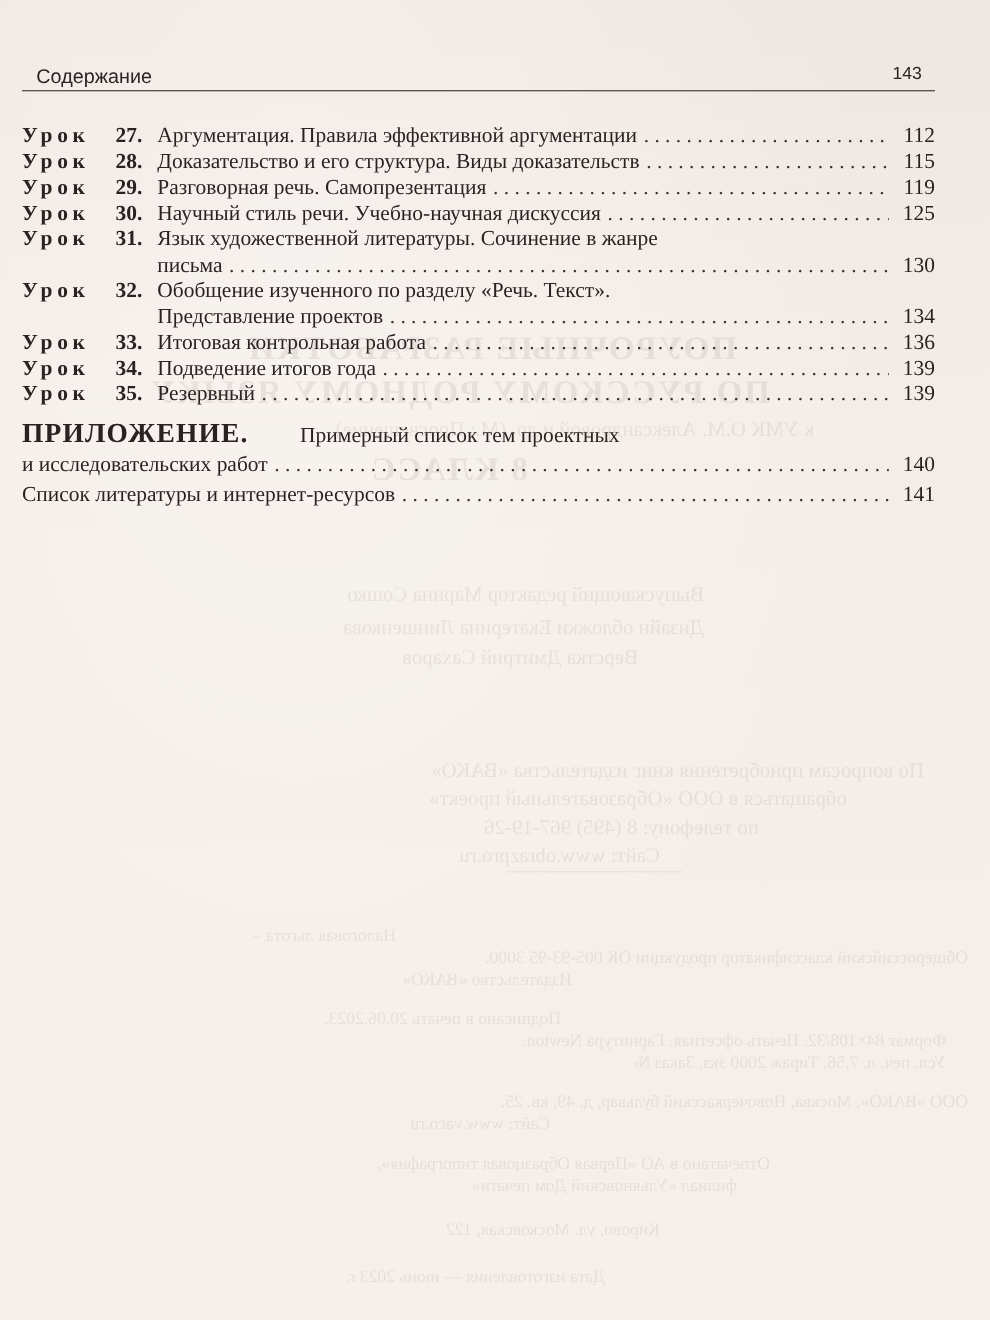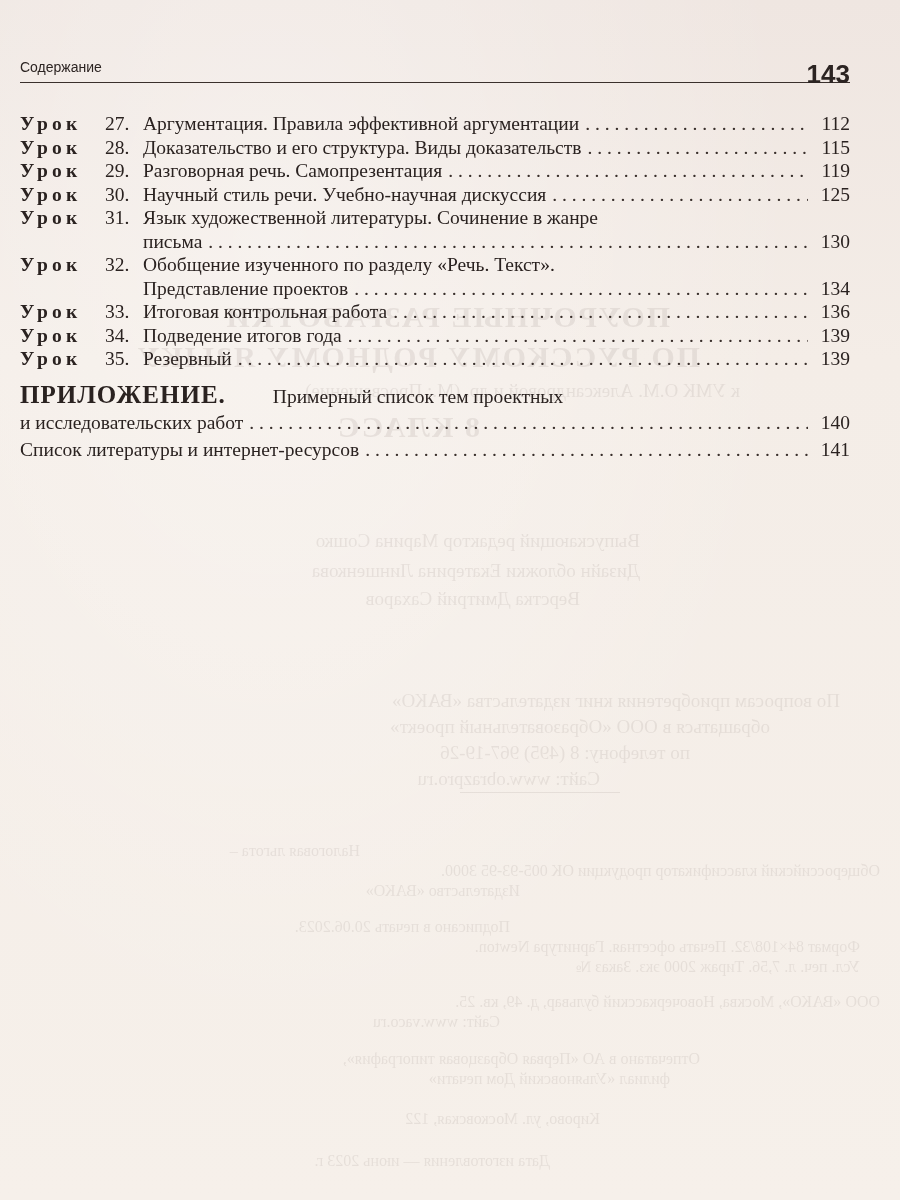--- a/index.html
+++ b/index.html
@@ -14,39 +14,39 @@
     position: absolute; left: 0; top: 0; width: 900px; height: 1200px;
     background:
       radial-gradient(ellipse at 30% 20%, rgba(255,255,255,0.35), rgba(255,255,255,0) 60%),
       linear-gradient(180deg, #efe6e1 0%, #f4ede7 30%, #f6f0ea 100%);
   }
   .running-head {
     position: absolute; left: 20px; top: 58px; width: 830px; height: 24px;
     border-bottom: 1.5px solid #3a302c;
   }
   .rh-title {
-    position: absolute; left: 0; top: 1px;
+    position: absolute; left: 13px; top: 1px;
     font-family: "Liberation Sans", "DejaVu Sans", sans-serif;
-    font-size: 14px; color: #2c2422;
+    font-size: 18px; color: #2c2422;
   }
   .rh-page {
-    position: absolute; right: 0; top: 1px;
+    position: absolute; right: 12px; top: 1px;
     font-family: "Liberation Sans", "DejaVu Sans", sans-serif;
-    font-size: 26px; color: #2c2422; font-weight: bold;
+    font-size: 16px; color: #2c2422;
   }
   .toc { position: absolute; left: 20px; top: 112px; width: 830px; }
   .toc-row {
     position: relative; display: flex; align-items: baseline;
     font-size: 19.5px; line-height: 23.5px; height: 23.5px;
   }
   .lesson-label {
     display: inline-block; width: 85px;
     font-weight: bold; letter-spacing: 4.2px; flex: 0 0 auto;
   }
-  .lesson-num { flex: 0 0 auto; width: 38px; }
+  .lesson-num { flex: 0 0 auto; width: 38px; font-weight: bold; }
   .lesson-title { flex: 0 0 auto; white-space: nowrap; }
   .leader {
     flex: 1 1 auto; overflow: hidden; white-space: nowrap;
     letter-spacing: 4.5px; margin: 0 4px 0 6px; color: #3a302c;
   }
   .leader::after {
     content: ". . . . . . . . . . . . . . . . . . . . . . . . . . . . . . . . . . . . . . . . . . . . . . . . . . . . . . . . . . . . . . . . . . . . . . . . . . . . . . . . . . . . . . . . .";
     letter-spacing: 0;
   }
   .pg { flex: 0 0 auto; text-align: right; min-width: 38px; }

